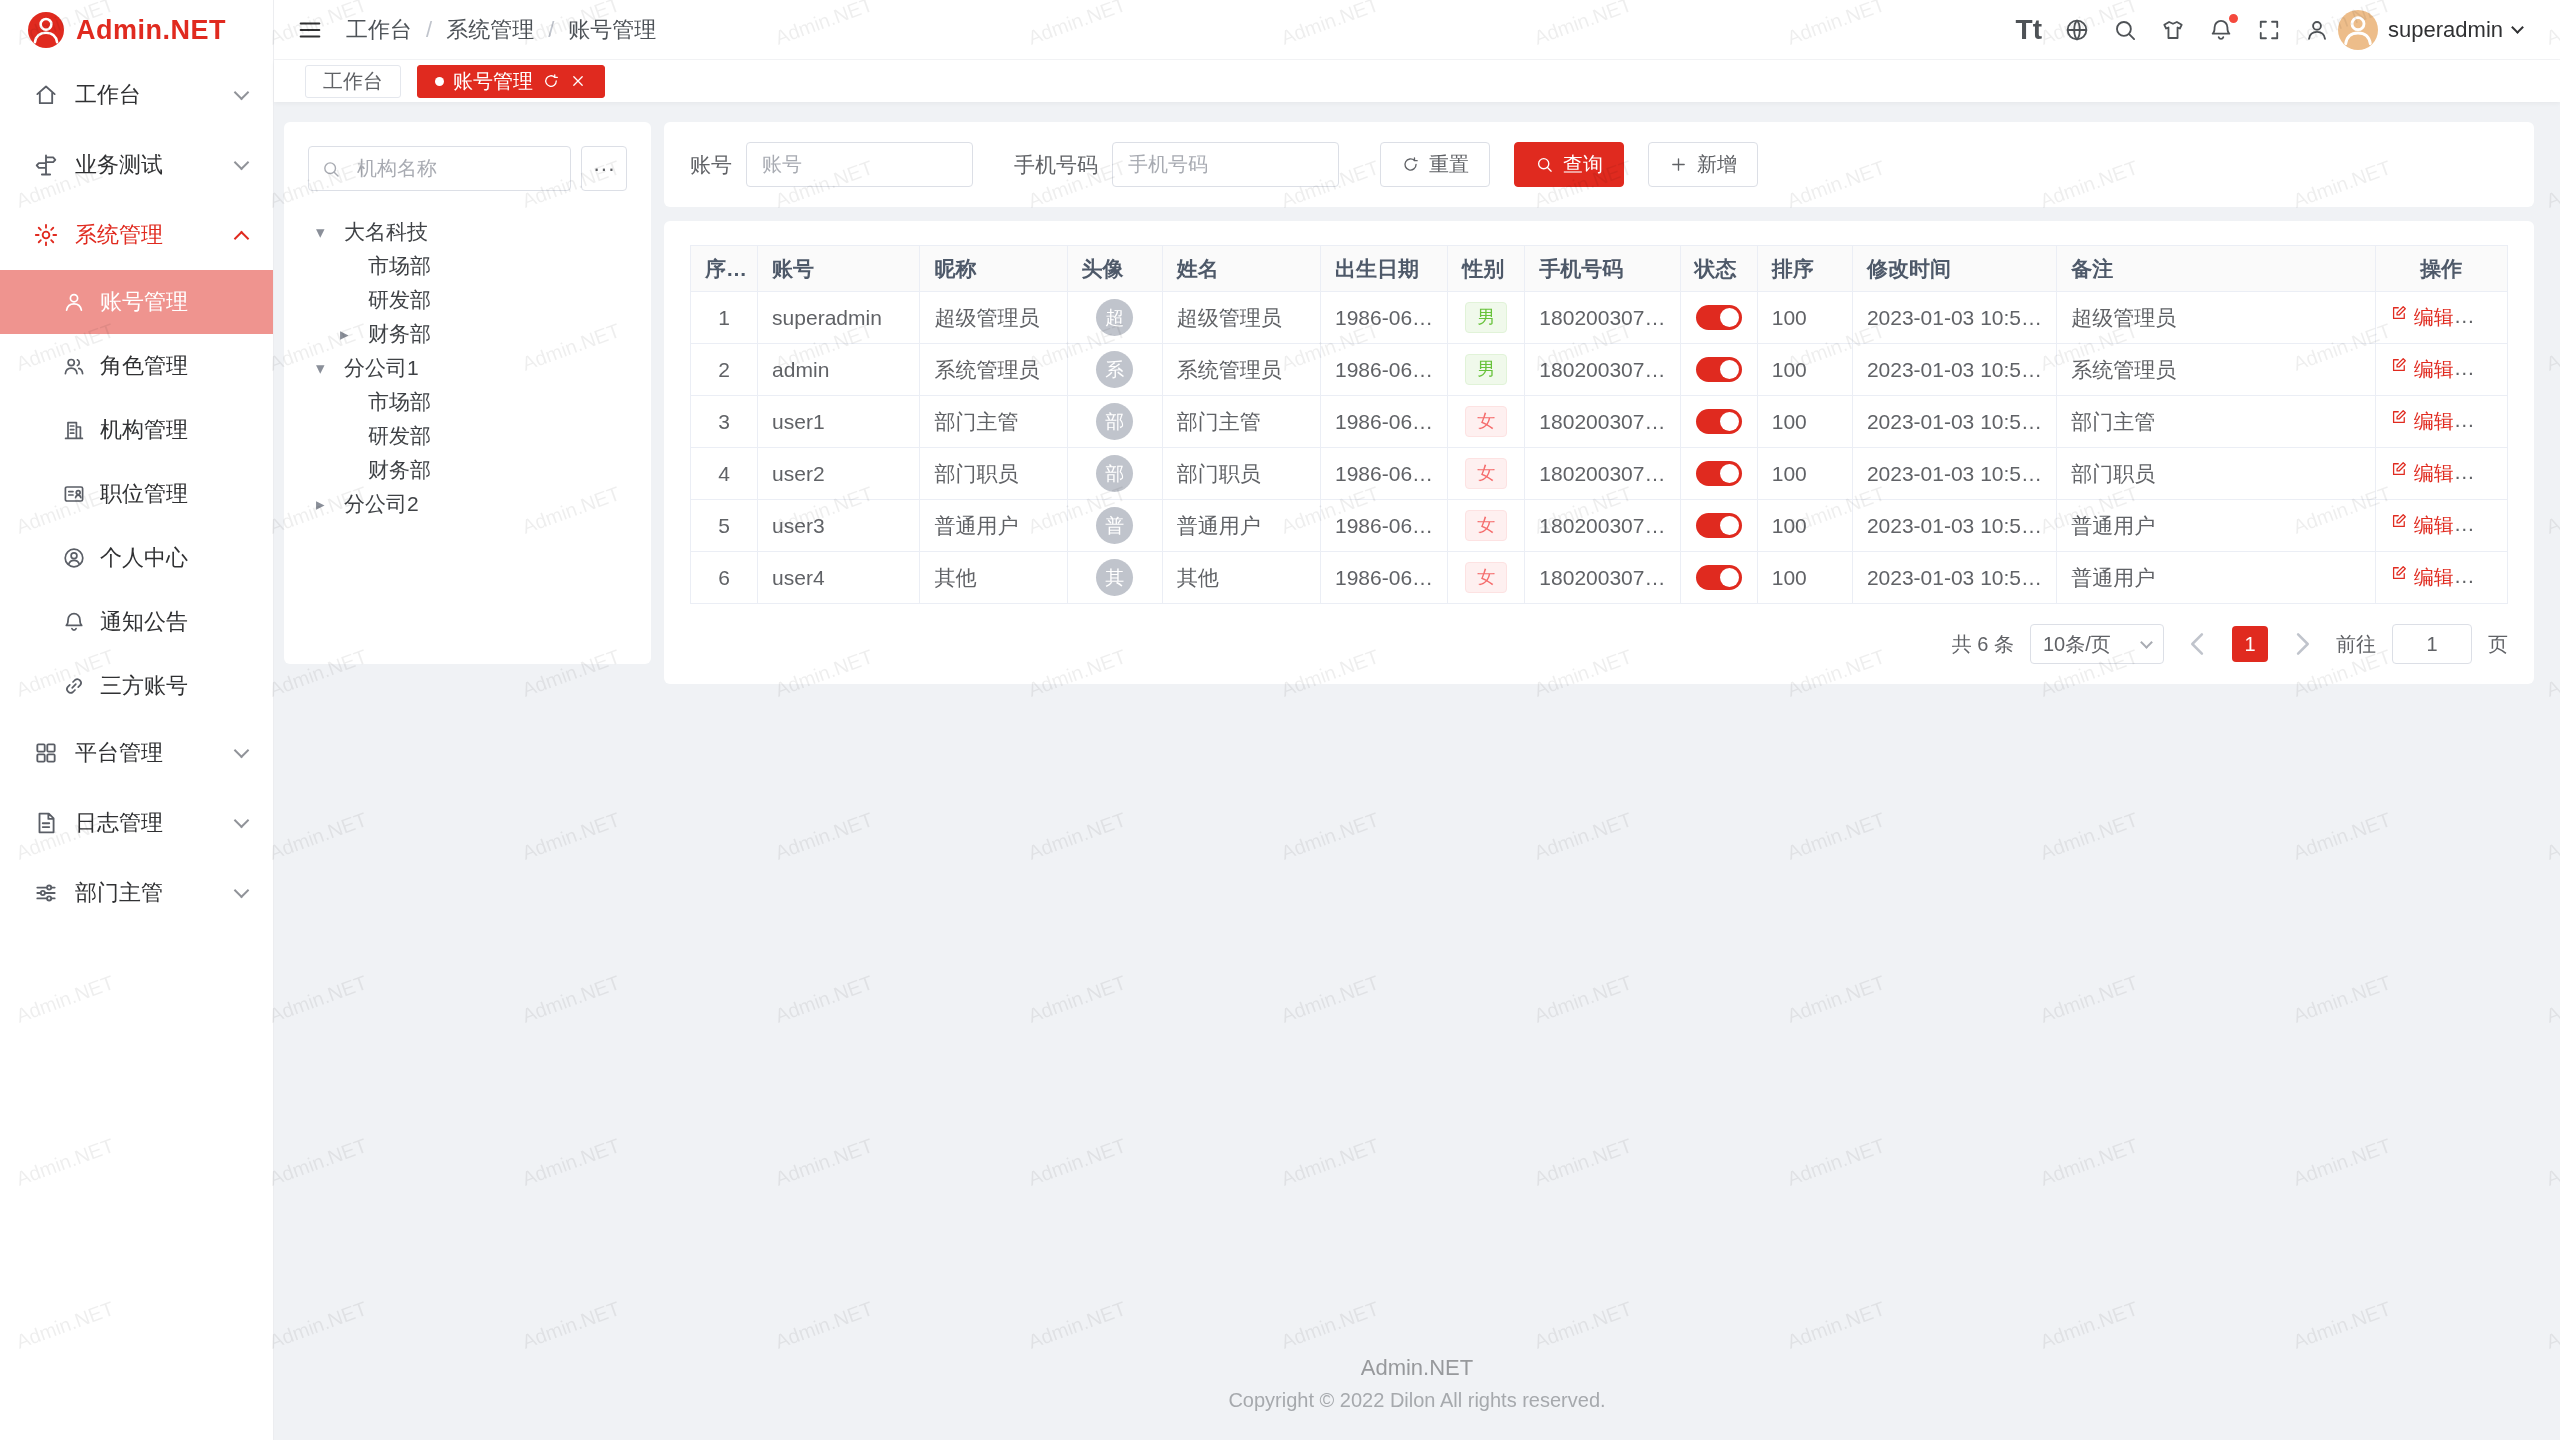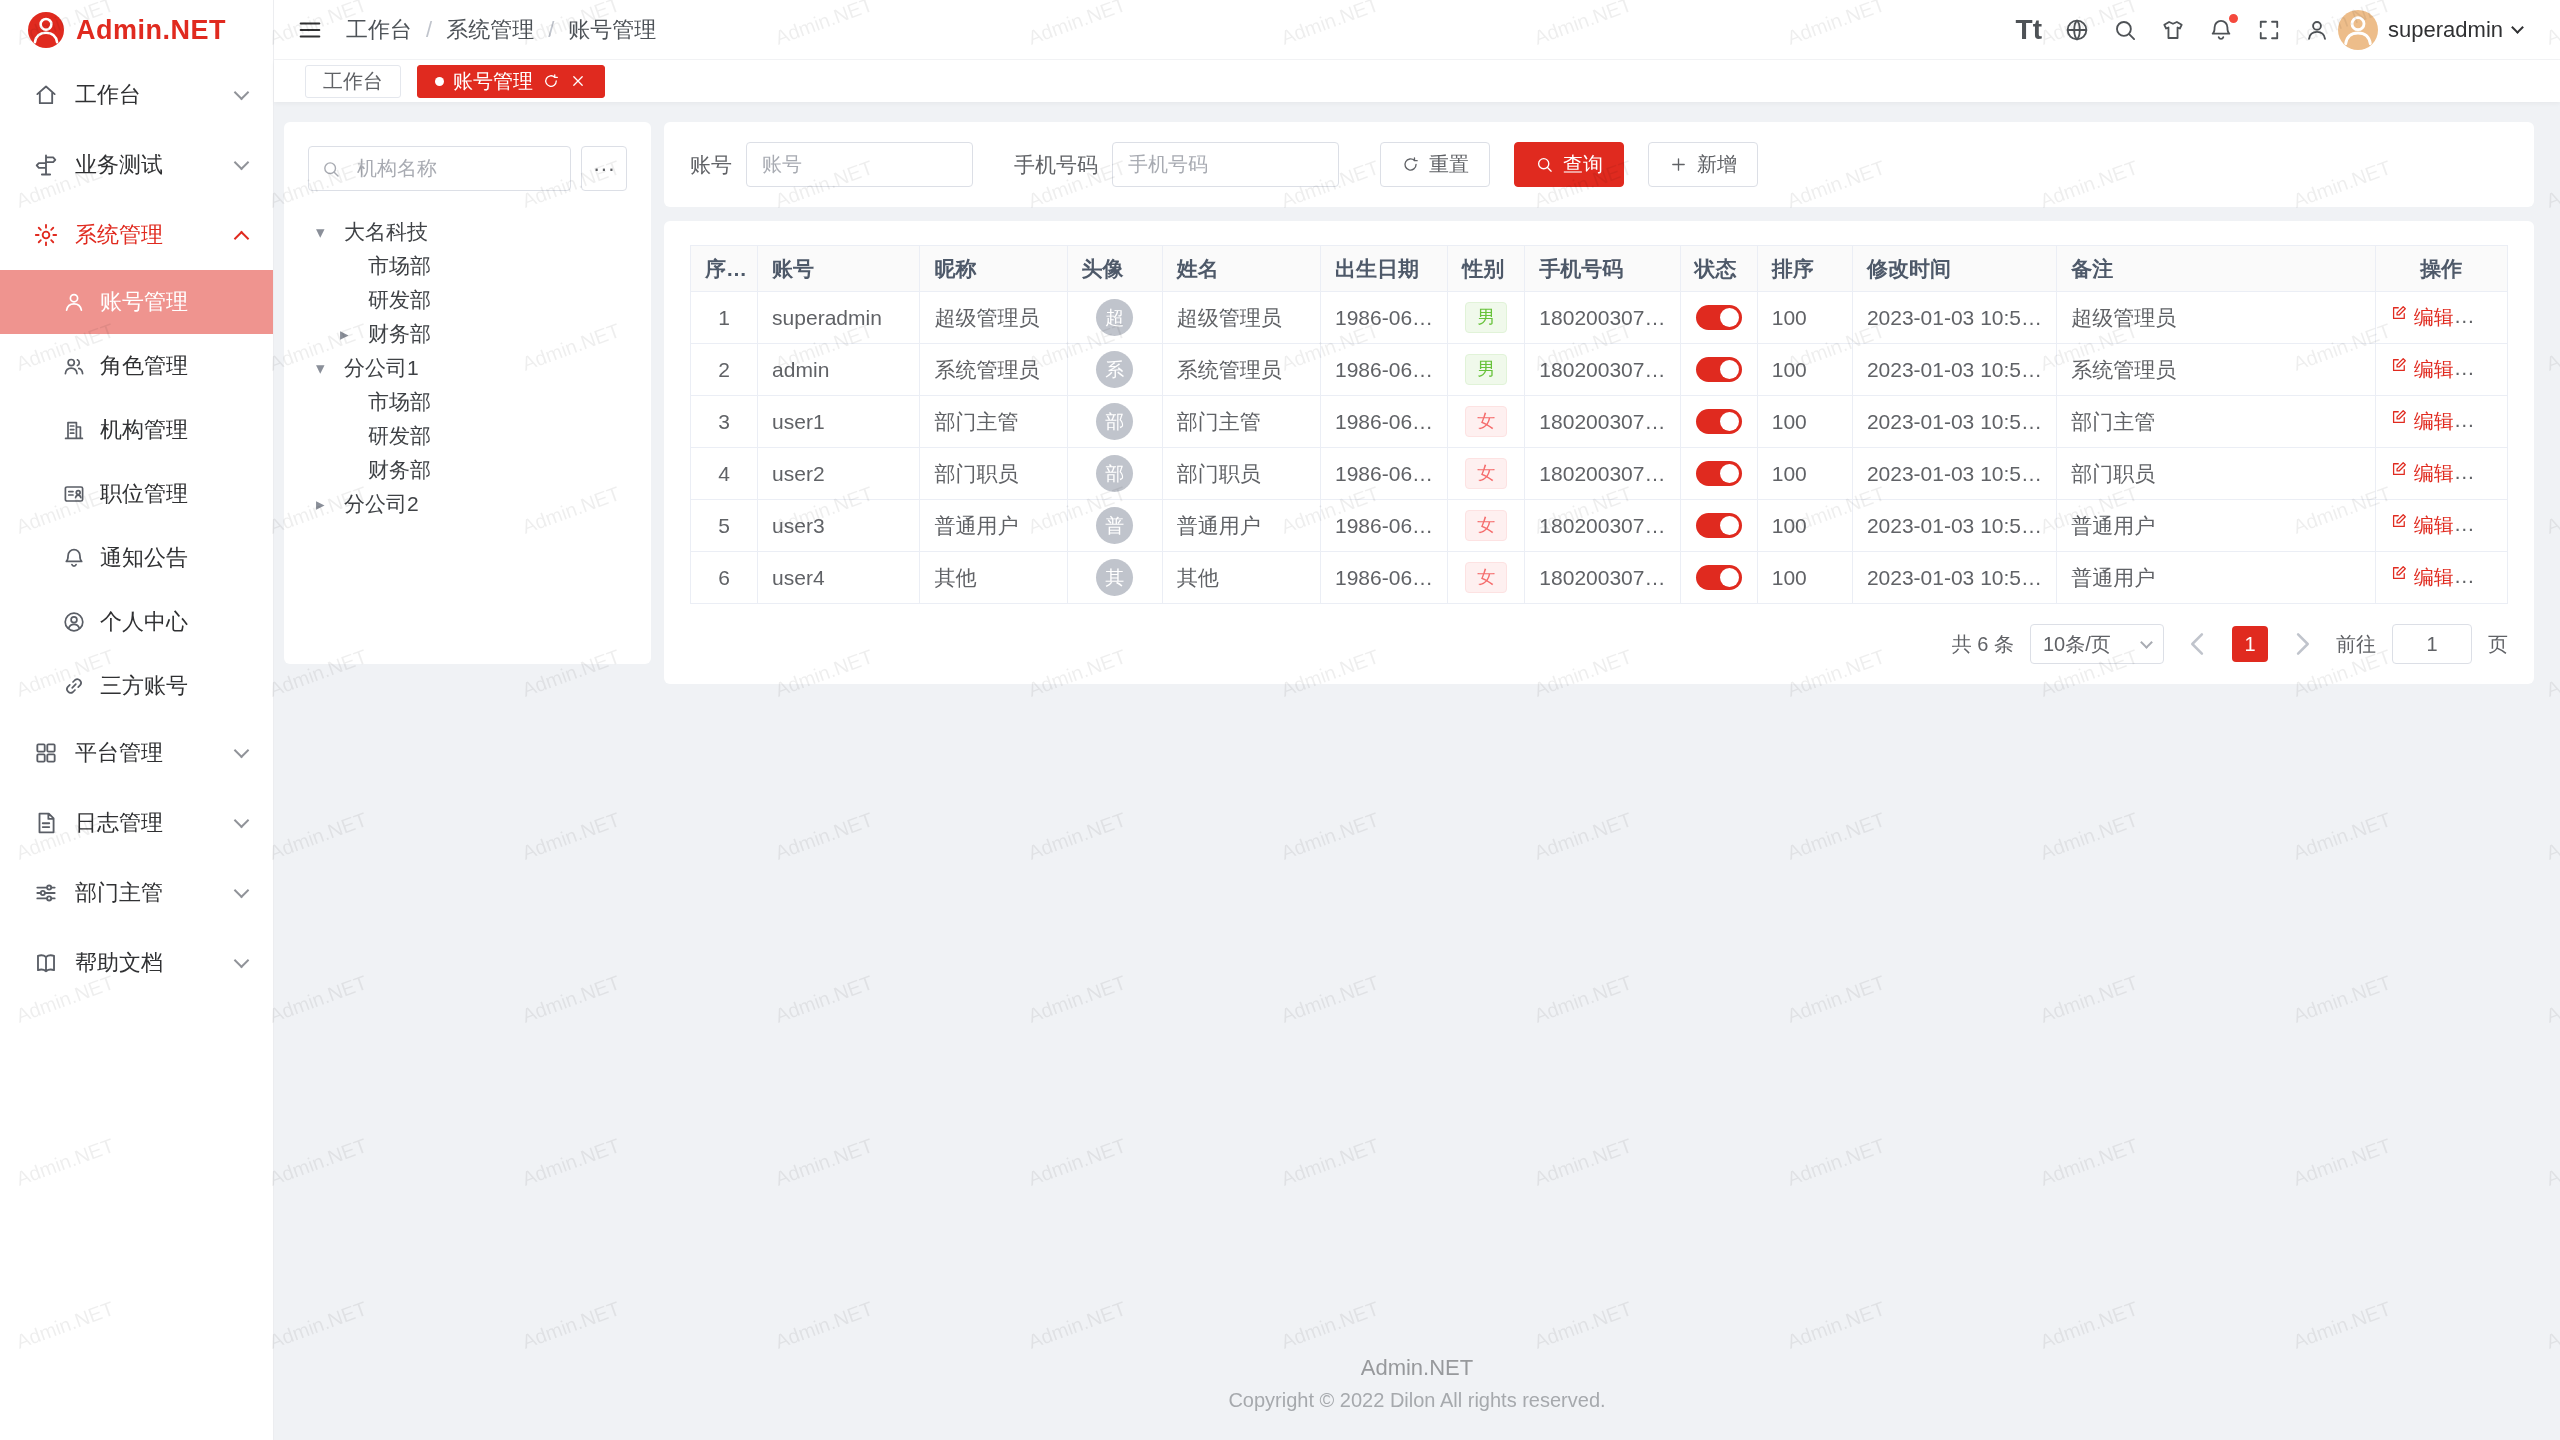--- a/index.html
+++ b/index.html
@@ -170,31 +170,31 @@
         <div class="submenu-item">
           <span class="icon "><svg viewBox="0 0 24 24">
               <rect x="3.4" y="5" width="17.2" height="14" rx="1.6"></rect>
               <path d="M6.8 9.6h4.2M6.8 13h4.2M13.6 15.6c.4-1.7 1.4-2.4 2.6-2.4s2.2.7 2.6 2.4"></path>
               <circle cx="16.2" cy="10.6" r="1.9"></circle>
             </svg></span>
           <span class="mi-label">职位管理</span>
         </div>
         <div class="submenu-item">
           <span class="icon "><svg viewBox="0 0 24 24">
-              <path d="M12 3.6a5.9 5.9 0 00-5.9 5.9c0 4.4-1.8 5.9-1.8 5.9h15.4s-1.8-1.5-1.8-5.9A5.9 5.9 0 0012 3.6zM9.9 18.6a2.2 2.2 0 004.2 0"></path>
-            </svg></span>
-          <span class="mi-label">通知公告</span>
-        </div>
-        <div class="submenu-item">
-          <span class="icon "><svg viewBox="0 0 24 24">
               <circle cx="12" cy="12" r="8.8"></circle>
               <circle cx="12" cy="9.8" r="2.9"></circle>
               <path d="M6.6 18.2c1-2.7 3.1-3.9 5.4-3.9s4.4 1.2 5.4 3.9"></path>
             </svg></span>
           <span class="mi-label">个人中心</span>
+        </div>
+        <div class="submenu-item">
+          <span class="icon "><svg viewBox="0 0 24 24">
+              <path d="M12 3.6a5.9 5.9 0 00-5.9 5.9c0 4.4-1.8 5.9-1.8 5.9h15.4s-1.8-1.5-1.8-5.9A5.9 5.9 0 0012 3.6zM9.9 18.6a2.2 2.2 0 004.2 0"></path>
+            </svg></span>
+          <span class="mi-label">通知公告</span>
         </div>
         <div class="submenu-item">
           <span class="icon "><svg viewBox="0 0 24 24">
               <path d="M10.2 13.8l3.6-3.6M7.8 10.8l-2 2a3.7 3.7 0 005.2 5.2l2-2M16.2 13.2l2-2a3.7 3.7 0 00-5.2-5.2l-2 2"></path>
             </svg></span>
           <span class="mi-label">三方账号</span>
         </div>
         <div class="menu-item">
           <span class="icon "><svg viewBox="0 0 24 24">
               <rect x="4" y="4" width="6.8" height="6.8" rx="1"></rect>
@@ -213,27 +213,20 @@
           <span class="chev down"></span>
         </div>
         <div class="menu-item">
           <span class="icon "><svg viewBox="0 0 24 24">
               <path d="M4 7h8.6M17.2 7h2.8M4 12h2.8M11.4 12h8.6M4 17h8.6M17.2 17h2.8"></path>
               <circle cx="14.9" cy="7" r="1.9"></circle>
               <circle cx="9.1" cy="12" r="1.9"></circle>
               <circle cx="14.9" cy="17" r="1.9"></circle>
             </svg></span>
           <span class="mi-label">部门主管</span>
-          <span class="chev down"></span>
-        </div>
-        <div class="menu-item">
-          <span class="icon "><svg viewBox="0 0 24 24">
-              <path d="M12 6.4C10 4.7 7.2 4.5 4.6 5.4v13.2c2.6-.9 5.4-.7 7.4 1 2-1.7 4.8-1.9 7.4-1V5.4c-2.6-.9-5.4-.7-7.4 1zM12 6.4v13.2"></path>
-            </svg></span>
-          <span class="mi-label">帮助文档</span>
           <span class="chev down"></span>
         </div>
       </nav>
   </aside>
 
   <div class="right">
 
     <header class="topbar">
       <span class="hamburger">
         <svg viewBox="0 0 24 24">

